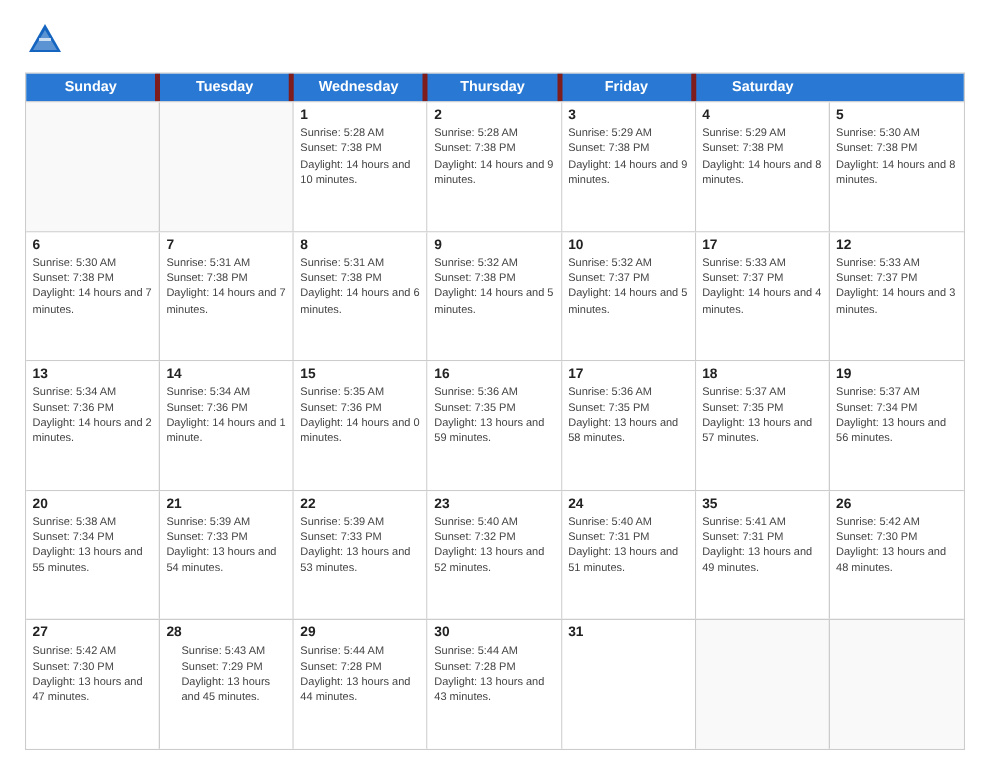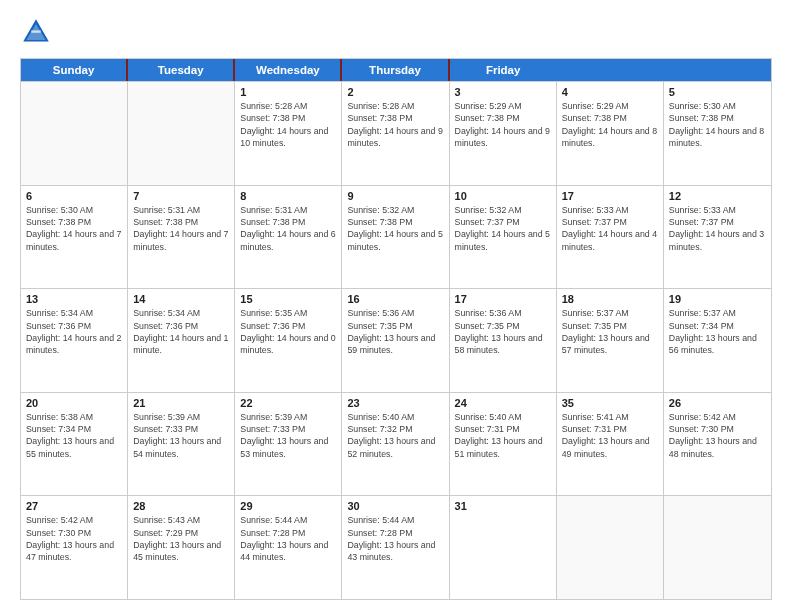--- a/index.html
+++ b/index.html
@@ -64,21 +64,21 @@
       display: grid;
       grid-template-columns: repeat(7, 1fr);
       background: #2979d4;
     }
     .cal-header-cell {
       color: #fff;
       font-size: 11.5px;
       font-weight: bold;
       padding: 5px 6px;
       text-align: center;
-      border-right: 2px solid #7f1d1d;
+      border-right: 4px solid #7f1d1d;
     }
     .cal-header-cell:last-child { border-right: none; }
     .cal-body {
       flex: 1;
       display: flex;
       flex-direction: column;
     }
     .cal-row {
       display: grid;
       grid-template-columns: repeat(7, 1fr);
@@ -130,20 +130,21 @@
     </div>
   </div>
 
   <div class="calendar">
     <div class="cal-header-row">
     <div class="cal-header-cell">Sunday</div>
         <div class="cal-header-cell">Tuesday</div>
         <div class="cal-header-cell">Wednesday</div>
         <div class="cal-header-cell">Thursday</div>
         <div class="cal-header-cell">Friday</div>
+        <div class="cal-header-cell">Saturday</div>
       </div>
     <div class="cal-body">
     <div class="cal-row">
           <div class="cal-cell empty"></div>
           <div class="cal-cell empty"></div>
           <div class="cal-cell">
             <div class="cell-day">1</div>
             <div class="cell-info" style="white-space: pre-line;">Sunrise: 5:28 AM
 Sunset: 7:38 PM
 Daylight: 14 hours and 10 minutes.</div>
@@ -307,21 +308,21 @@
         </div>
         <div class="cal-row">
           <div class="cal-cell">
             <div class="cell-day">27</div>
             <div class="cell-info" style="white-space: pre-line;">Sunrise: 5:42 AM
 Sunset: 7:30 PM
 Daylight: 13 hours and 47 minutes.</div>
           </div>
           <div class="cal-cell">
             <div class="cell-day">28</div>
-            <div class="cell-info" style="white-space: pre-line;">Sunrise: 5:43 AM
+            <div class="cell-info" style="white-space: pre-line; margin-left: 12px;">Sunrise: 5:43 AM
 Sunset: 7:29 PM
 Daylight: 13 hours and 45 minutes.</div>
           </div>
           <div class="cal-cell">
             <div class="cell-day">29</div>
             <div class="cell-info" style="white-space: pre-line;">Sunrise: 5:44 AM
 Sunset: 7:28 PM
 Daylight: 13 hours and 44 minutes.</div>
           </div>
           <div class="cal-cell">

